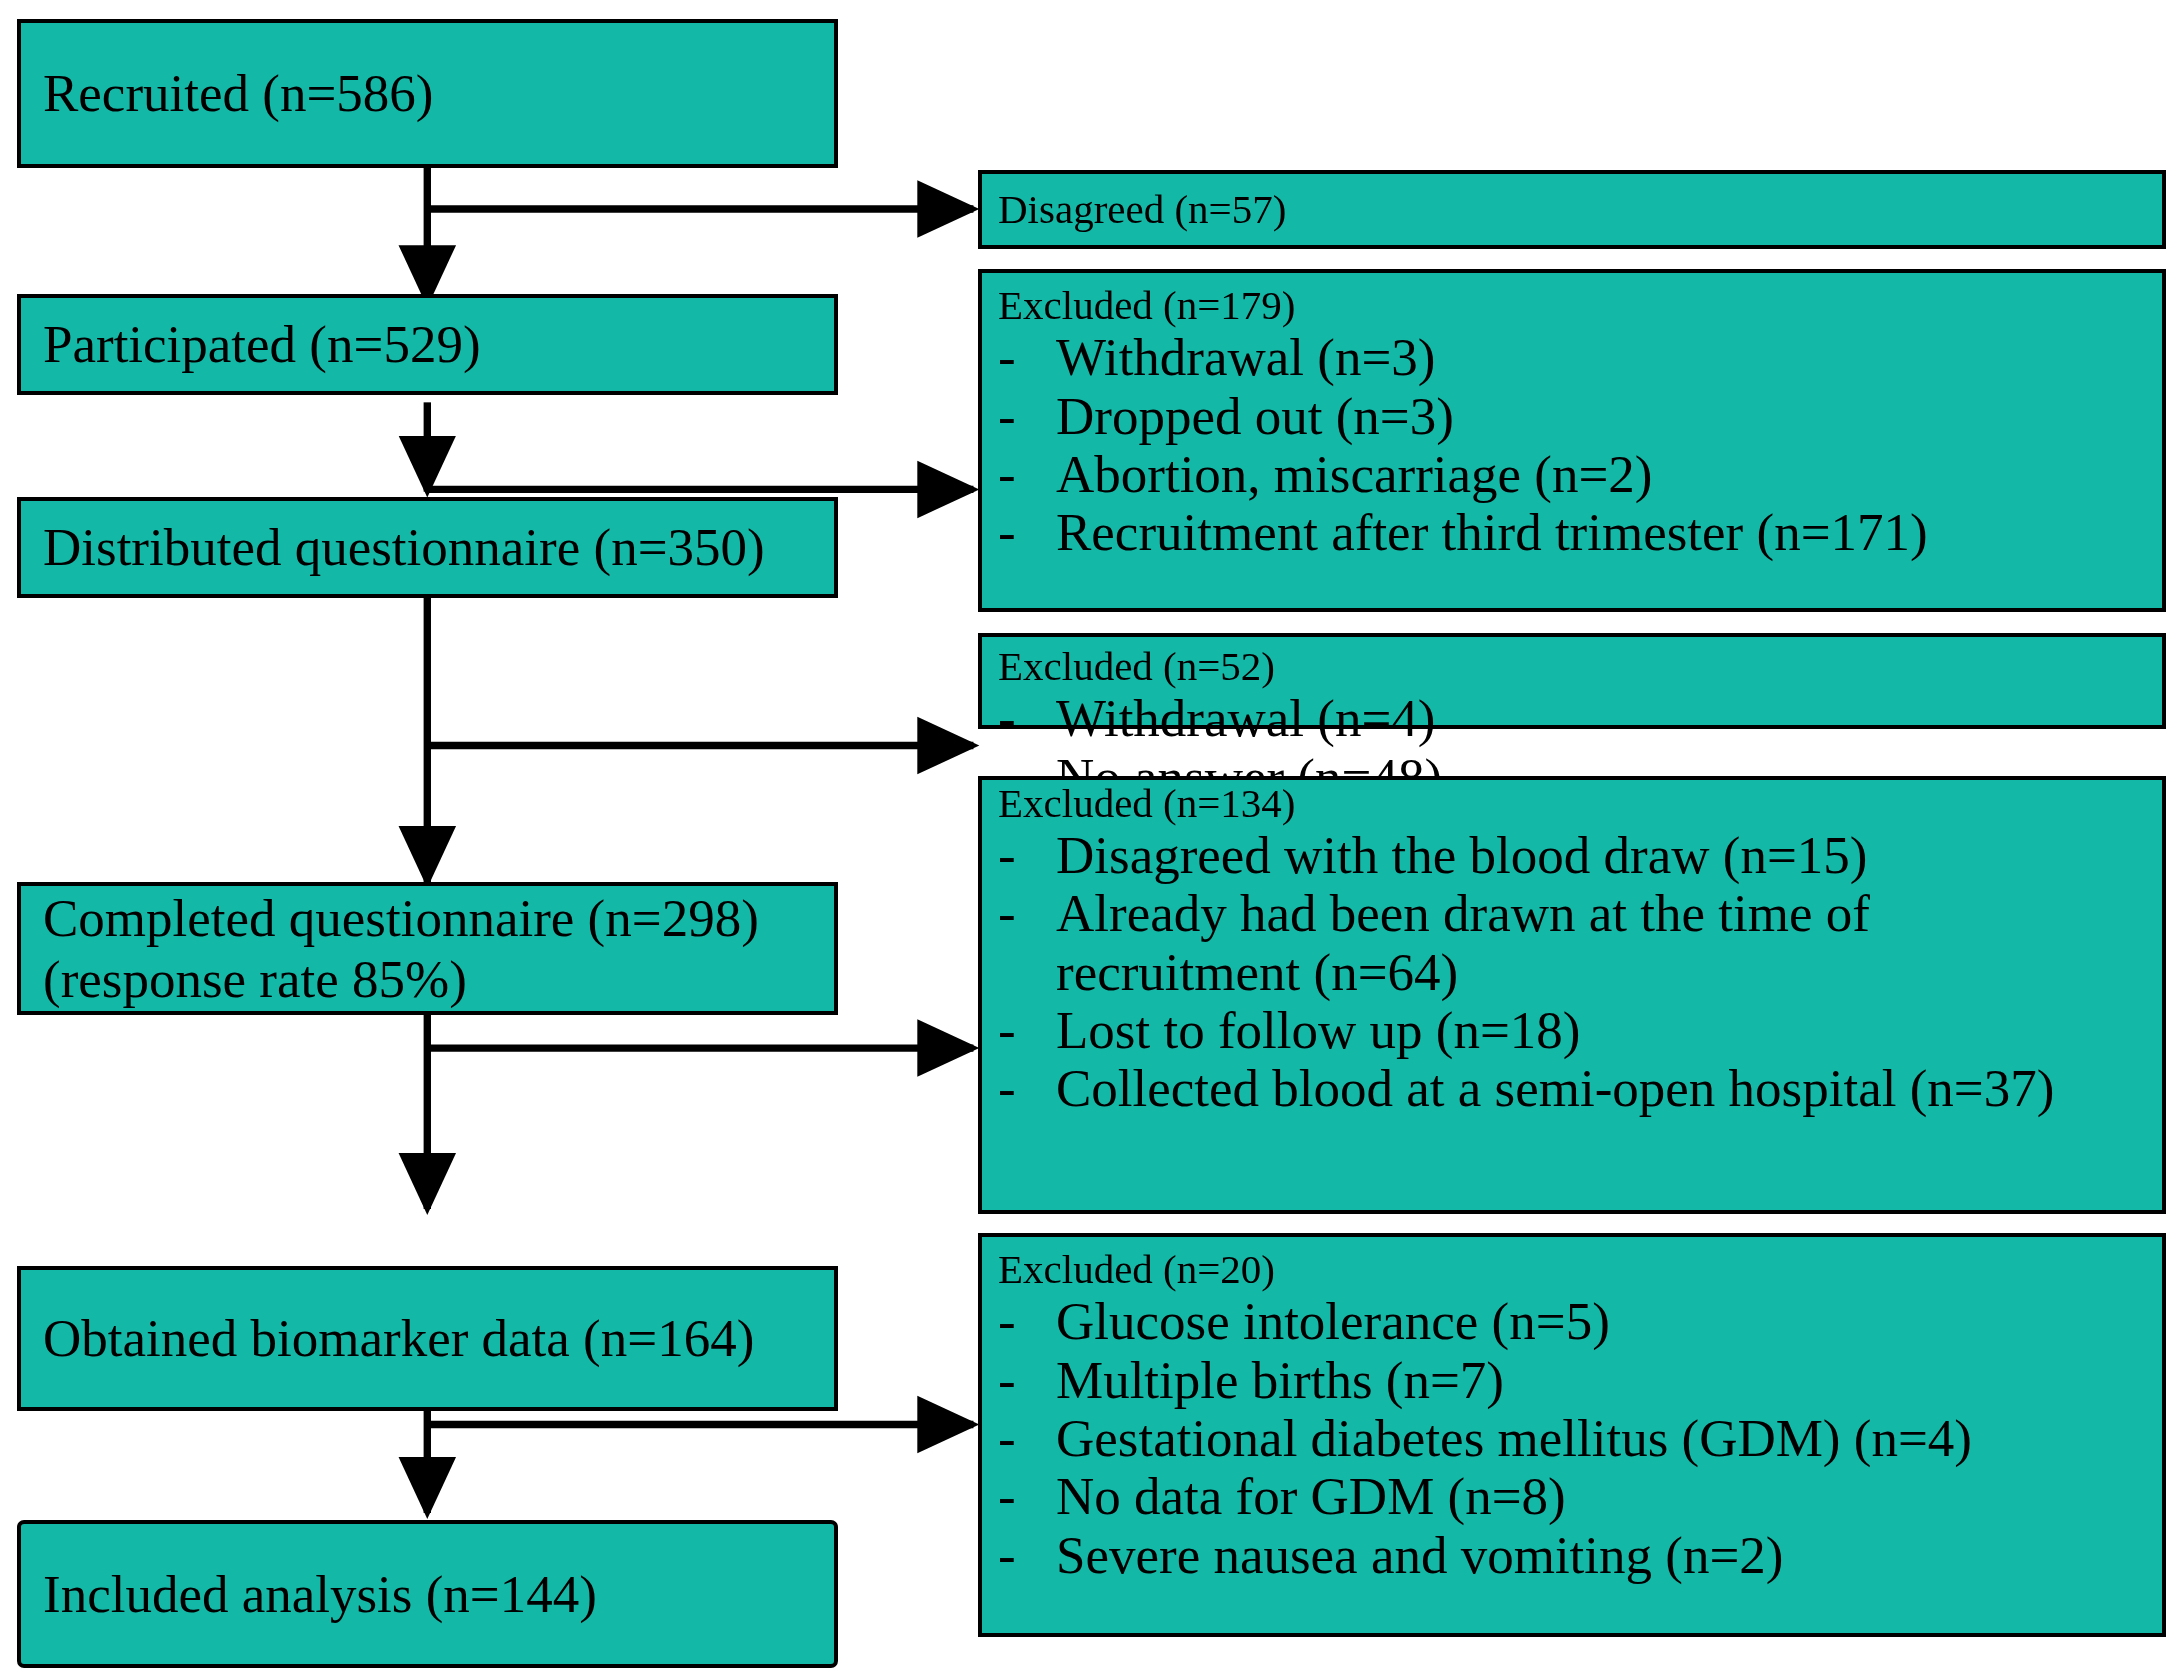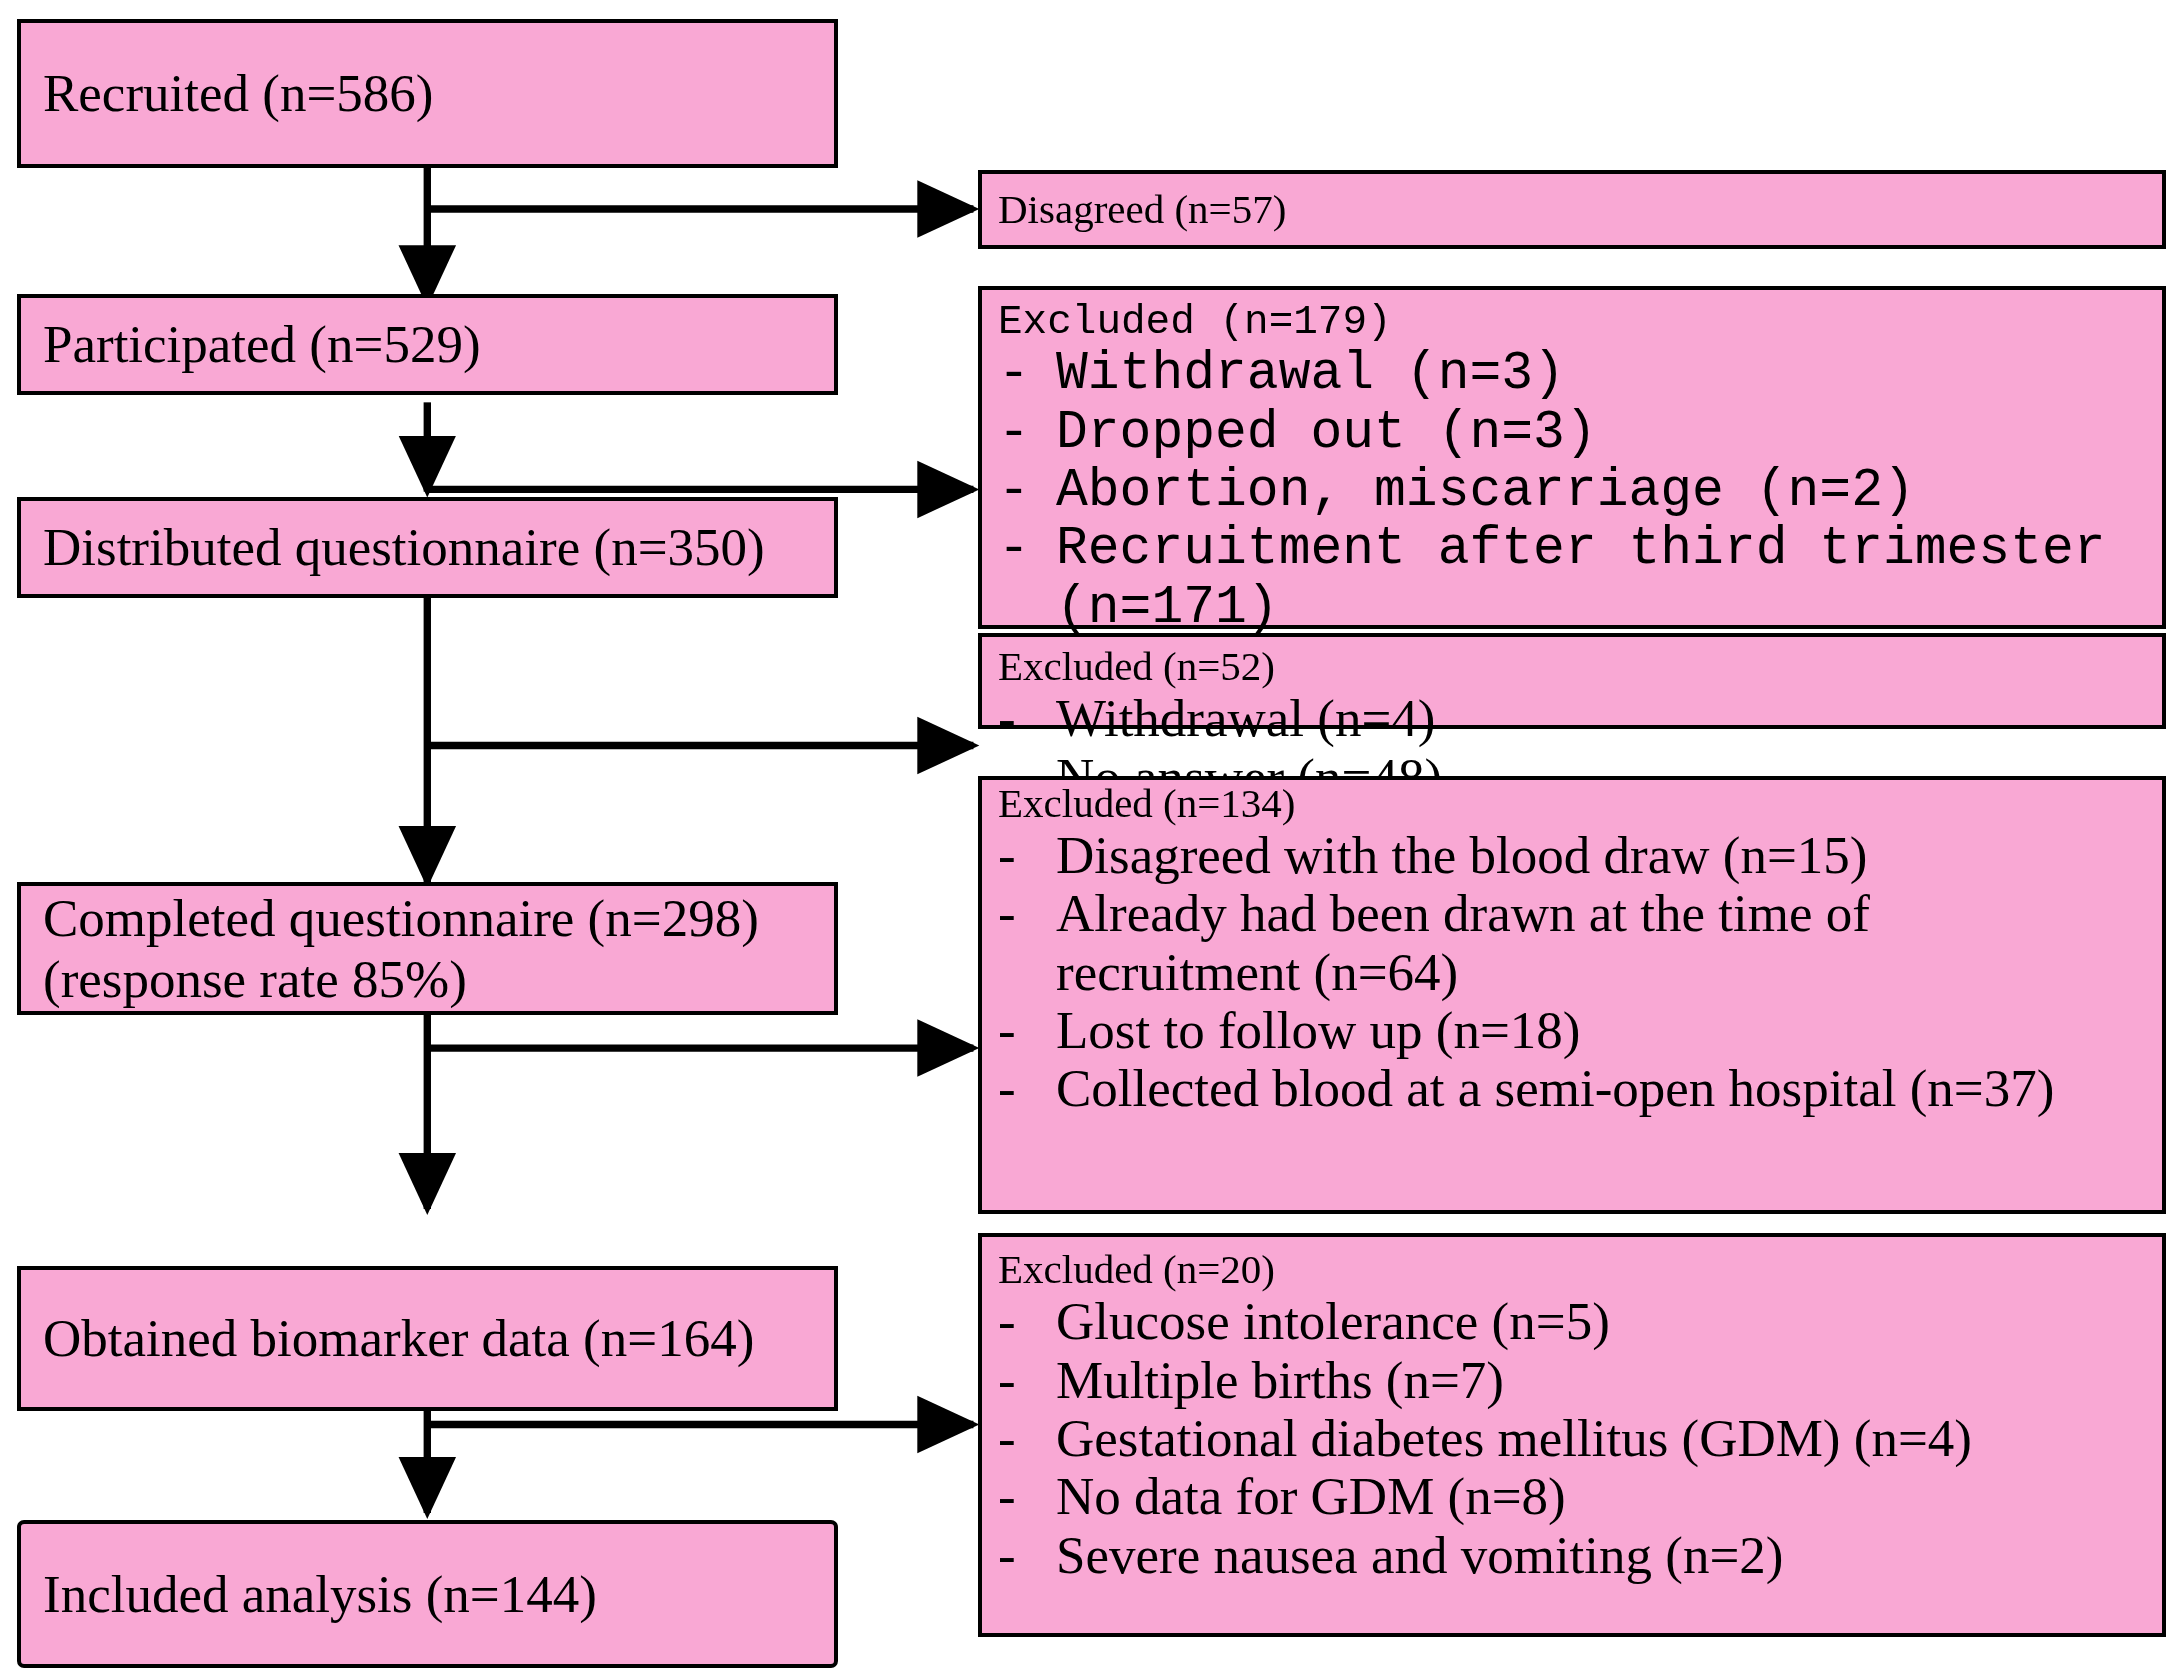--- a/index.html
+++ b/index.html
@@ -1,21 +1,21 @@
 <!DOCTYPE html>
 <html style="font-size:11.8px"><head>
 <meta charset="utf-8">
 <title>Study Flow Diagram</title>
 <style>
   html,body{margin:0;padding:0;background:#ffffff;}
   body{width:2183px;height:1677px;position:relative;overflow:hidden;
        font-family:"Liberation Serif","DejaVu Serif",serif;color:#000;}
   #flow{position:absolute;left:0;top:0;width:2183px;height:1677px;}
 
-  .box{position:absolute;box-sizing:border-box;border:4.4px solid #000;background:#f9a8d4;
+  .box{position:absolute;box-sizing:border-box;border:4.4px solid #000;background:#14b8a6;
        display:flex;flex-direction:column;justify-content:center;}
   .box .line{font-size:53px;line-height:1.14;white-space:pre;padding-left:19px;}
 
   
   .lbox{left:17px;width:821px;}
   .lbox .line{padding-left:22px;}
 
   
   .rbox{left:978px;width:1188px;}
   .rbox .head{font-size:41px;line-height:1.1;padding-left:16px;}
@@ -83,21 +83,21 @@
   </div>
 
   <div class="box lbox" style="top:1520px;height:148px;border-radius:7px;">
     <div class="line">Included analysis (n=144)</div>
   </div>
 
   <div class="box rbox" style="top:170px;height:79px;">
     <div class="head">Disagreed (n=57)</div>
   </div>
 
-  <div class="box rbox" style="top:286px;height:343px;justify-content:flex-start;padding-top:10.3px;font-family:Liberation Mono, monospace;">
+  <div class="box rbox" style="top:269px;height:343px;justify-content:flex-start;padding-top:10.3px;">
     <div class="head">Excluded (n=179)</div>
     <ul>
       <li>
         <span class="dash">-</span>
         <span class="txt">Withdrawal (n=3)</span>
       </li>
       <li>
         <span class="dash">-</span>
         <span class="txt">Dropped out (n=3)</span>
       </li>

